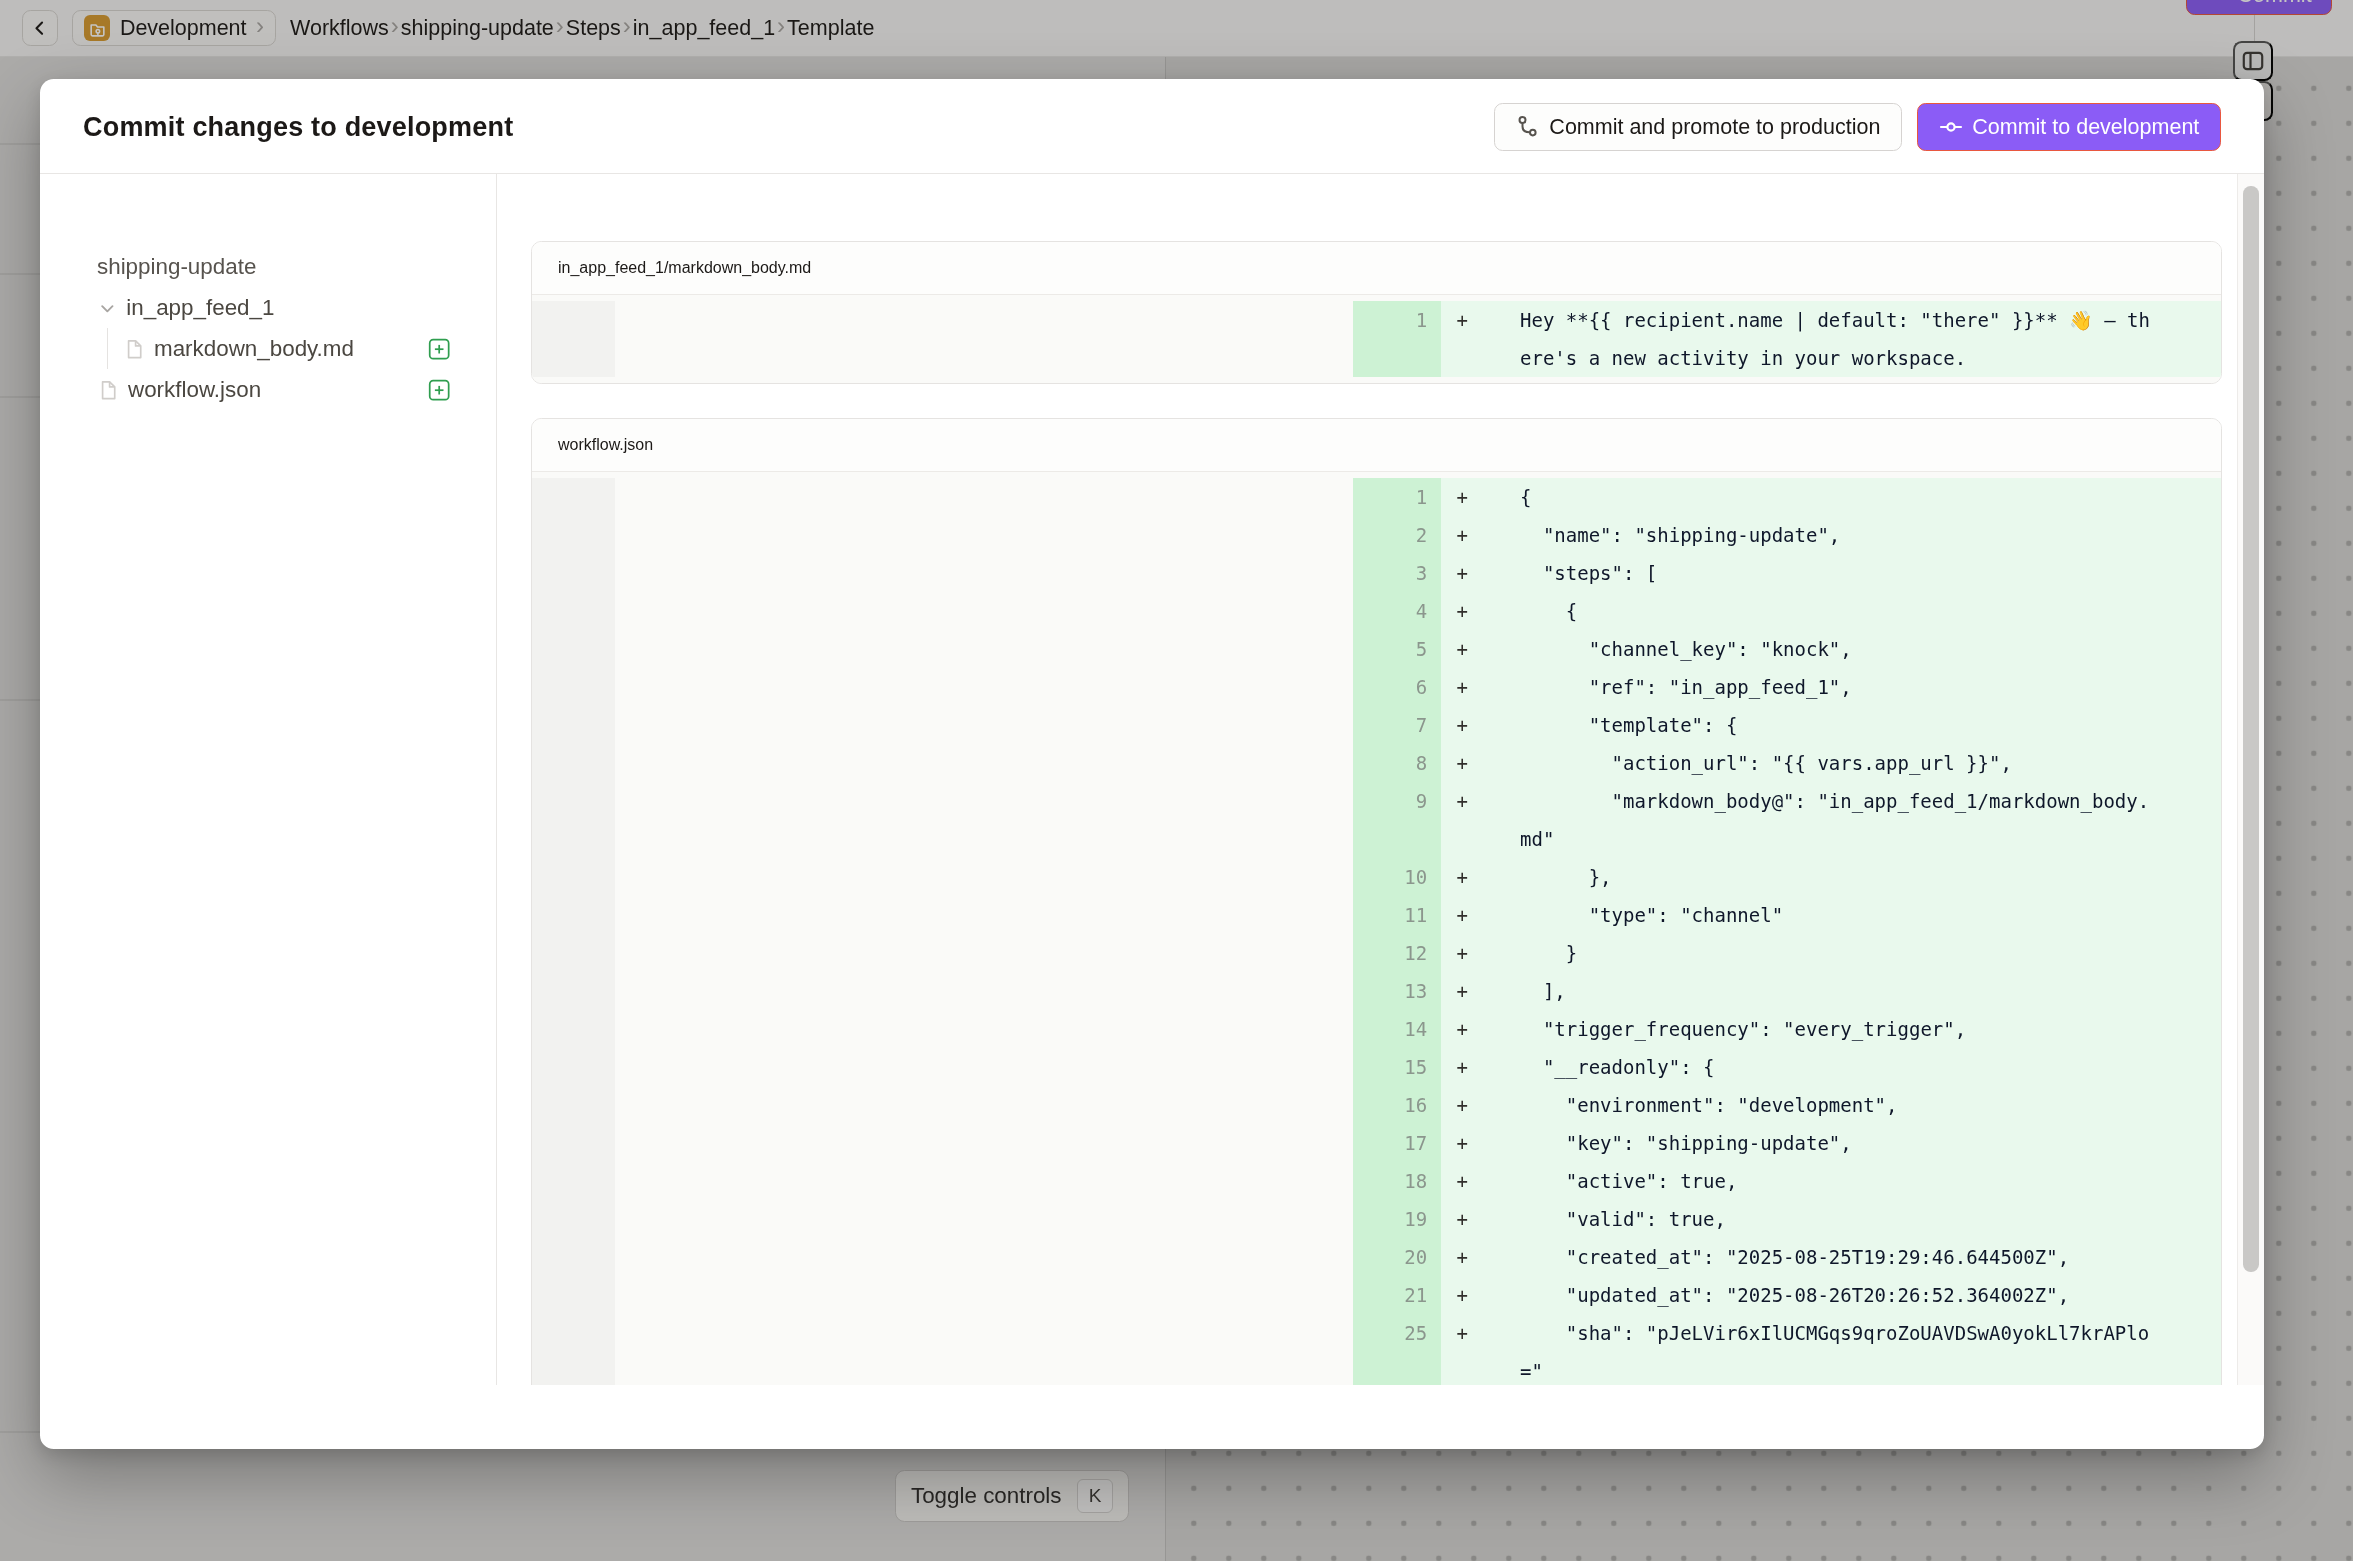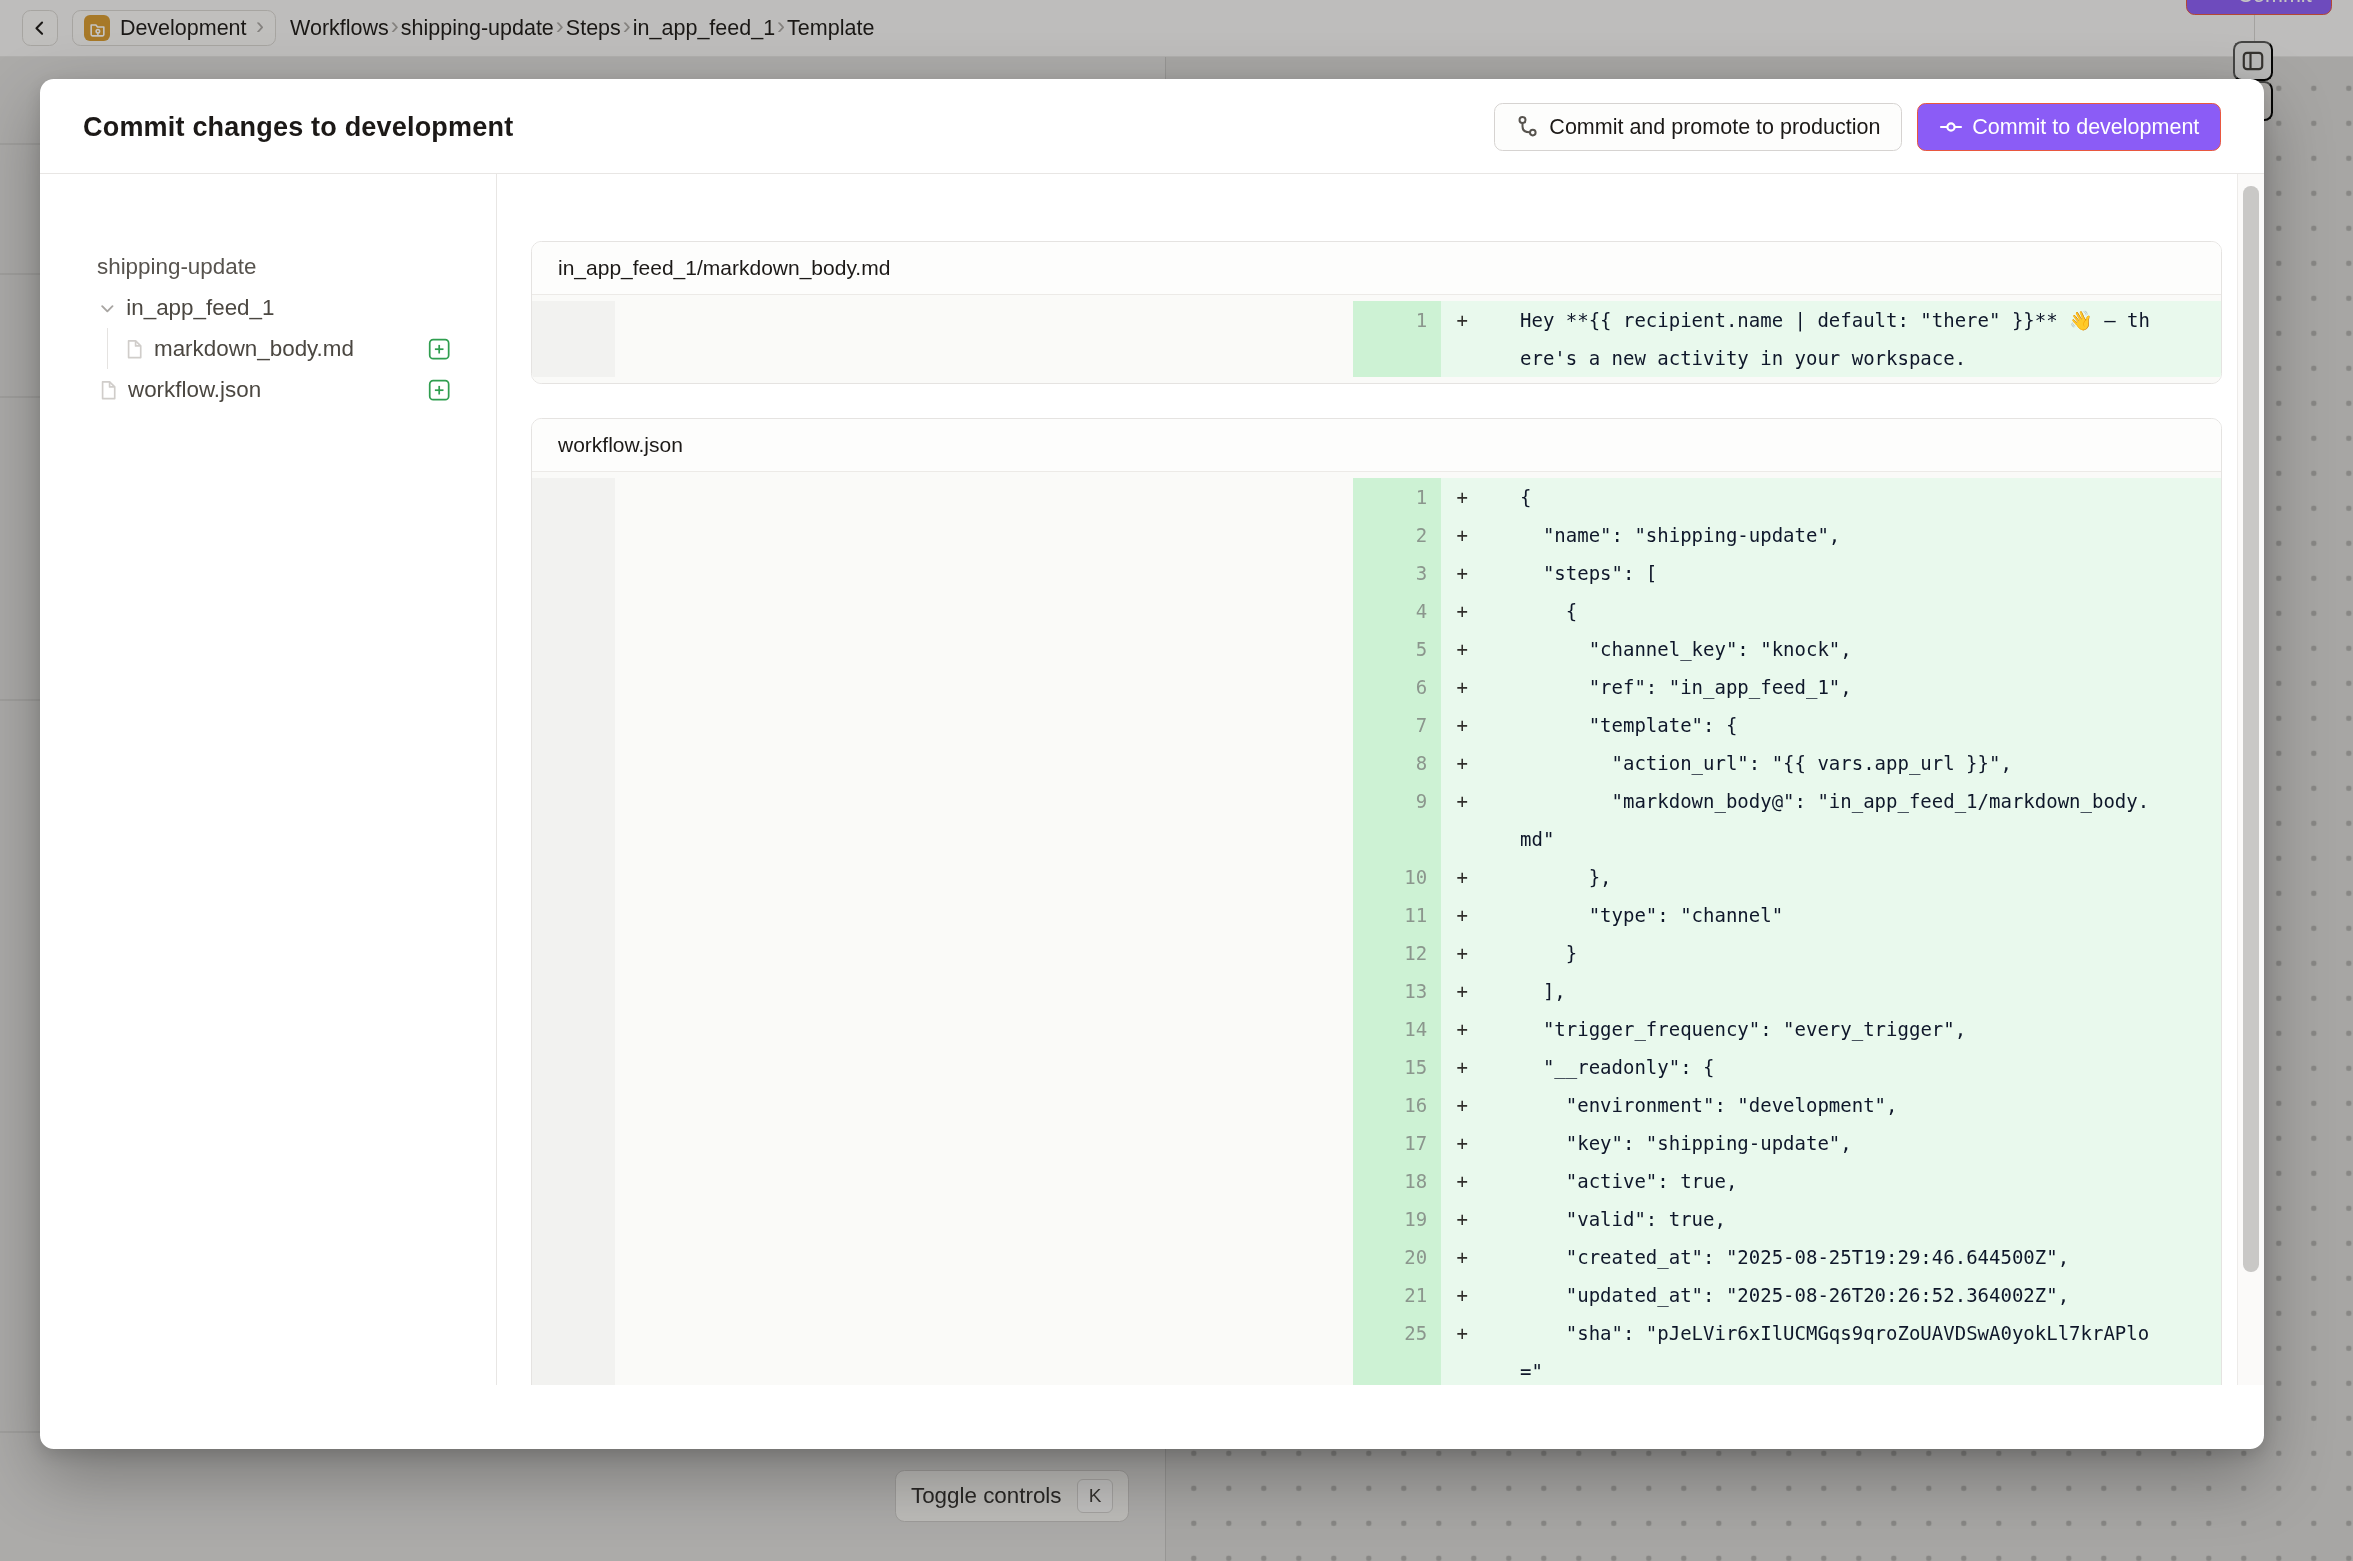--- a/index.html
+++ b/index.html
@@ -66,21 +66,21 @@
   .tree { width:457px; flex:none; border-right:1.7px solid #e8e6e4; padding:72px 34px 0 57px; }
   .tree-inner { width:353px; }
   .t-row { height:41px; display:flex; align-items:center; gap:8.6px; font-size:22.4px; font-weight:500; color:#4b4741; }
   .t-root { color:#57534e; }
   .t-children { border-left:1.7px solid #e5e3e1; margin-left:9.5px; padding-left:15.5px; }
   .plus-badge { margin-left:auto; flex:none; display:flex; }
 
   .diffs { flex:1; padding:67px 42px 0 34px; overflow:hidden; }
   .diff-panel { border:0.9px solid #e5e3e1; border-radius:10.3px; background:#fff; overflow:hidden; margin-bottom:34px; }
   .panel-header { height:53px; display:flex; align-items:center; padding:0 26px; background:#fdfdfc;
-                  border-bottom:0.9px solid #eceae7; font-size:21px; font-weight:500; color:#1c1917; }
+                  border-bottom:0.9px solid #eceae7; font-size:16px; font-weight:500; color:#1c1917; }
   .dbody { padding:6px 0; background:#fafaf8; }
   .dr { display:grid; grid-template-columns:83px 738px 88px 1fr; align-items:stretch; }
   .og { background:#f2f2f0; }
   .oc { background:#fafaf8; }
   .ng { background:#cdf2d4; font-family:"DejaVu Sans Mono",monospace; font-size:19px; line-height:38px;
         color:#8b968d; text-align:right; padding-right:13.8px; }
   .nc { background:#e9f9ed; display:flex; align-items:flex-start; }
   .plus { flex:none; width:34px; padding-left:15.5px; font-family:"DejaVu Sans Mono",monospace;
           font-size:19px; line-height:38px; color:#302e2b; }
   .code { width:55.35ch; font-family:"DejaVu Sans Mono",monospace; font-size:19px; line-height:38px;

